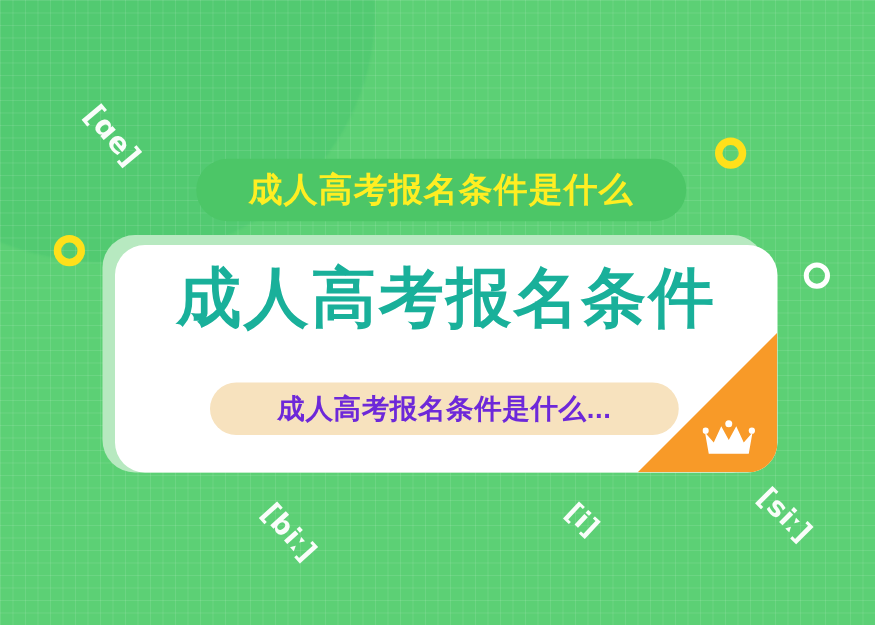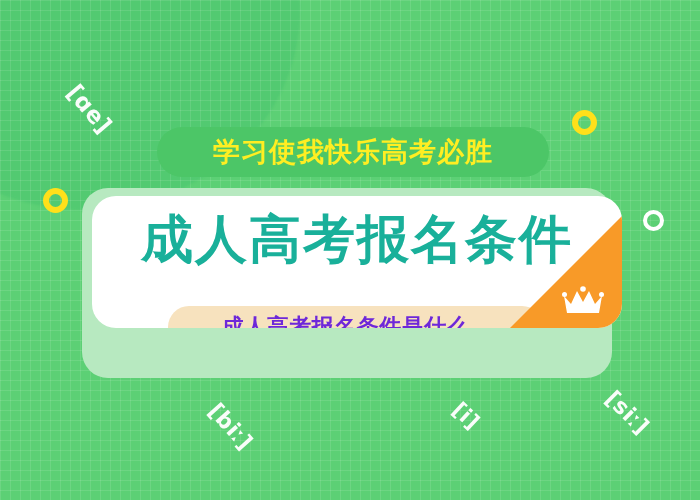--- a/index.html
+++ b/index.html
@@ -111,21 +111,21 @@
     width: 530px;
     height: 190px;
     border-radius: 26px;
     background: #b7e9c0;
   }
   #card {
     position: absolute;
     left: 92px;
     top: 196px;
     width: 530px;
-    height: 132px;
+    height: 182px;
     border-radius: 24px;
     background: #ffffff;
     overflow: hidden;
   }
 
   #card-title {
     position: absolute;
     left: 0;
     right: 0;
     top: 14px;
@@ -186,21 +186,21 @@
   <div class="ring" id="ring-yellow-left"></div>
   <div class="ring" id="ring-yellow-right"></div>
   <div class="ring" id="ring-white-right"></div>
 
   <div class="phonetic" id="phon-ae">[ɑe]</div>
   <div class="phonetic" id="phon-bi">[biː]</div>
   <div class="phonetic" id="phon-i">[i]</div>
   <div class="phonetic" id="phon-si">[siː]</div>
 
   <div id="banner-pill">
-    <span id="banner-text">学习使我快乐高考必胜</span>
+    <span id="banner-text">成人高考报名条件是什么</span>
   </div>
 
   <div id="card-shadow"></div>
 
   <div id="card">
 
     <div id="card-title">成人高考报名条件</div>
 
     <div id="subtitle-pill">
       <span id="subtitle-text">成人高考报名条件是什么...</span>

